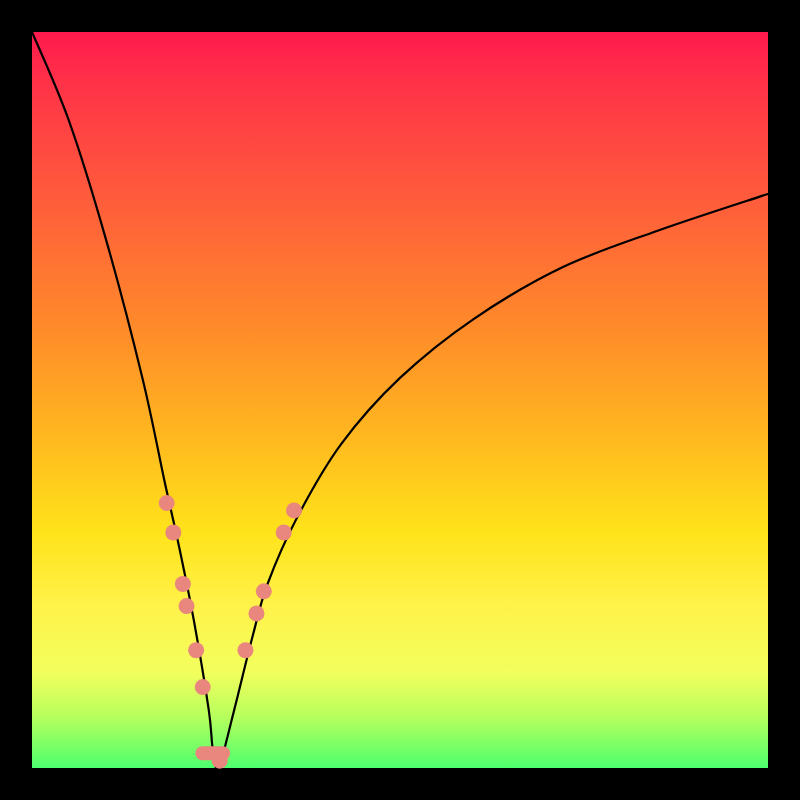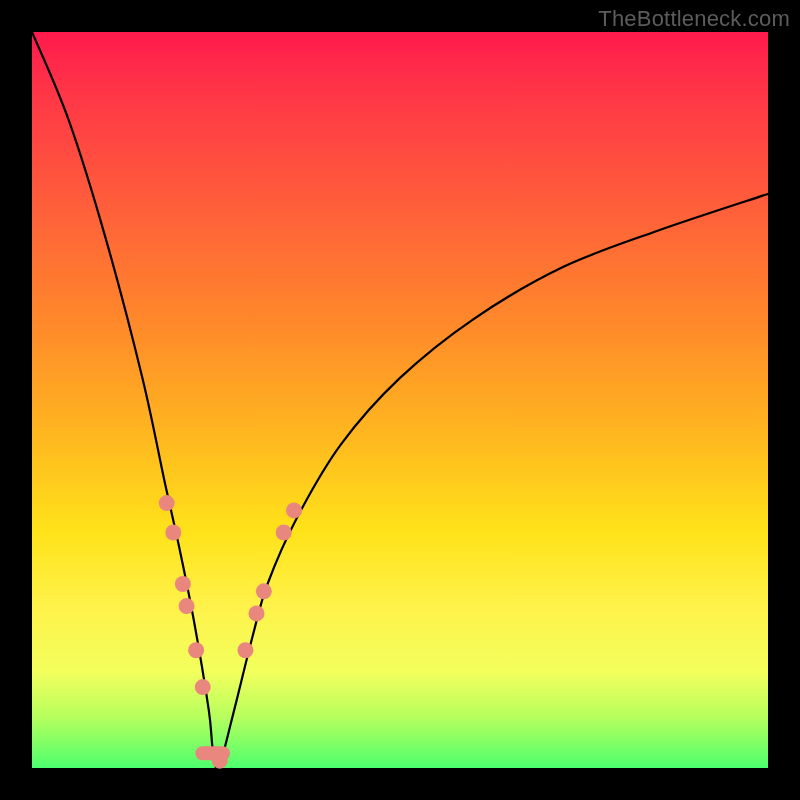--- a/index.html
+++ b/index.html
@@ -67,21 +67,20 @@
   }
 
   .pink-dot, .pink-lozenge {
     fill: #e9877e;
   }
 </style>
 </head>
 <body>
 
 <div class="frame">
-  <div class="watermark">TheBottleneck.com</div>
   <div class="plot">
     <svg class="curve-layer" viewBox="0 0 736 736">
       <path id="curvePath" class="curve" d="M 0 0 C 6.133333333333334 14.720000000000008, 24.53333333333334 53.97333333333338, 36.800000000000004 88.32000000000005 C 49.06666666666667 122.66666666666671, 61.33333333333334 163.14666666666673, 73.60000000000001 206.08000000000004 C 85.86666666666667 249.01333333333335, 100.58666666666666 305.43999999999994, 110.39999999999999 345.91999999999996 C 120.21333333333332 386.4, 126.34666666666665 420.7466666666666, 132.48 448.96 C 138.61333333333332 477.17333333333335, 142.29333333333335 491.8933333333334, 147.20000000000002 515.2 C 152.10666666666668 538.5066666666667, 157.01333333333332 561.8133333333333, 161.92 588.8 C 166.82666666666665 615.7866666666666, 173.57333333333332 656.2666666666667, 176.64 677.12 C 179.70666666666665 697.9733333333334, 179.09333333333333 704.1066666666666, 180.32 713.92 C 181.54666666666665 723.7333333333333, 182.77333333333334 732.3199999999999, 184 736 C 185.22666666666666 739.6800000000001, 186.45333333333335 738.4533333333334, 187.68 736 C 188.90666666666667 733.5466666666666, 189.52 728.64, 191.36 721.28 C 193.20000000000002 713.92, 196.2666666666667 701.6533333333334, 198.72000000000003 691.84 C 201.17333333333335 682.0266666666666, 202.40000000000003 677.12, 206.08 662.4 C 209.76 647.68, 215.89333333333332 621.92, 220.79999999999998 603.52 C 225.70666666666665 585.12, 228.16000000000003 571.6266666666667, 235.52 552 C 242.88 532.3733333333333, 252.69333333333333 509.06666666666666, 264.96 485.76 C 277.22666666666663 462.4533333333333, 291.94666666666666 435.4666666666667, 309.12 412.16 C 326.29333333333335 388.85333333333335, 345.92 366.7733333333333, 368 345.91999999999996 C 390.08 325.0666666666666, 414.6133333333333 305.44, 441.59999999999997 287.04 C 468.58666666666664 268.64000000000004, 499.2533333333333 250.23999999999998, 529.92 235.51999999999998 C 560.5866666666666 220.79999999999998, 591.2533333333333 210.9866666666667, 625.6 198.72000000000003 C 659.9466666666667 186.45333333333335, 717.6 168.0533333333333, 736 161.91999999999996"></path>
     </svg>
     <svg class="dots-layer" viewBox="0 0 736 736">
       <g id="dotsGroup">
           <circle cx="134.688" cy="471.04" r="8" class="pink-dot"></circle>
           <circle cx="141.312" cy="500.48" r="8" class="pink-dot"></circle>
           <circle cx="150.88" cy="552" r="8" class="pink-dot"></circle>
           <circle cx="154.56" cy="574.08" r="8" class="pink-dot"></circle>

